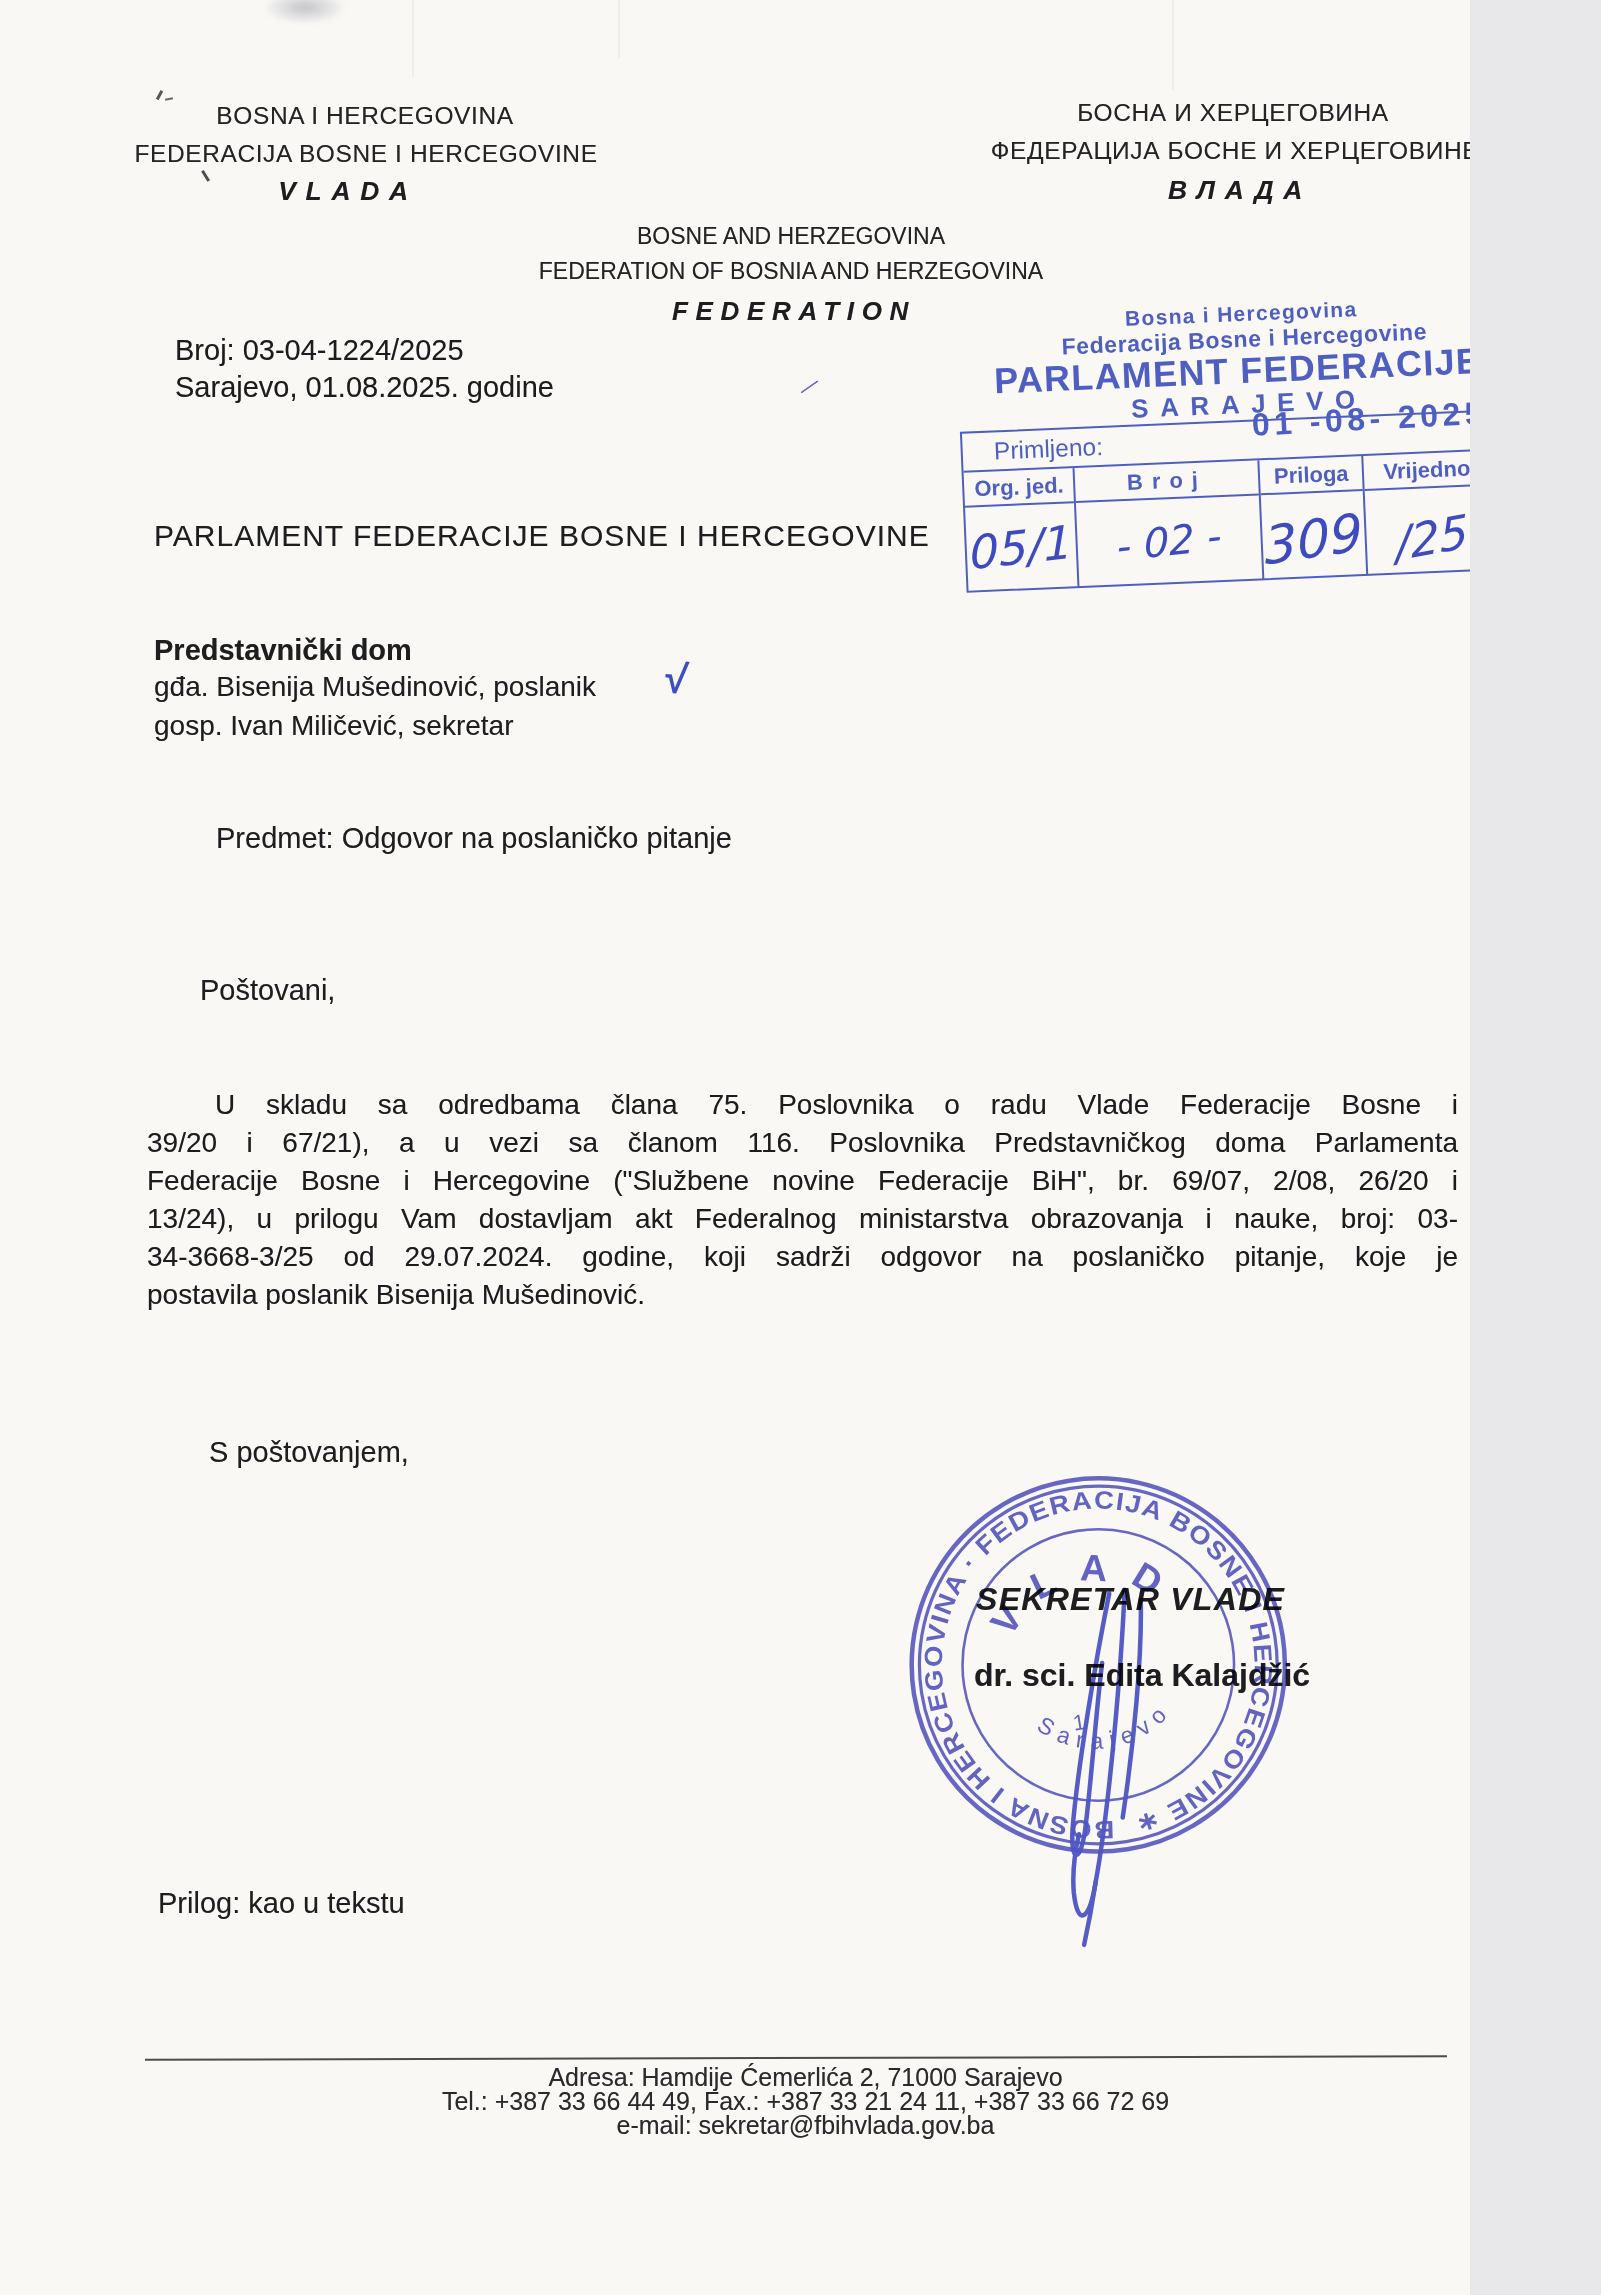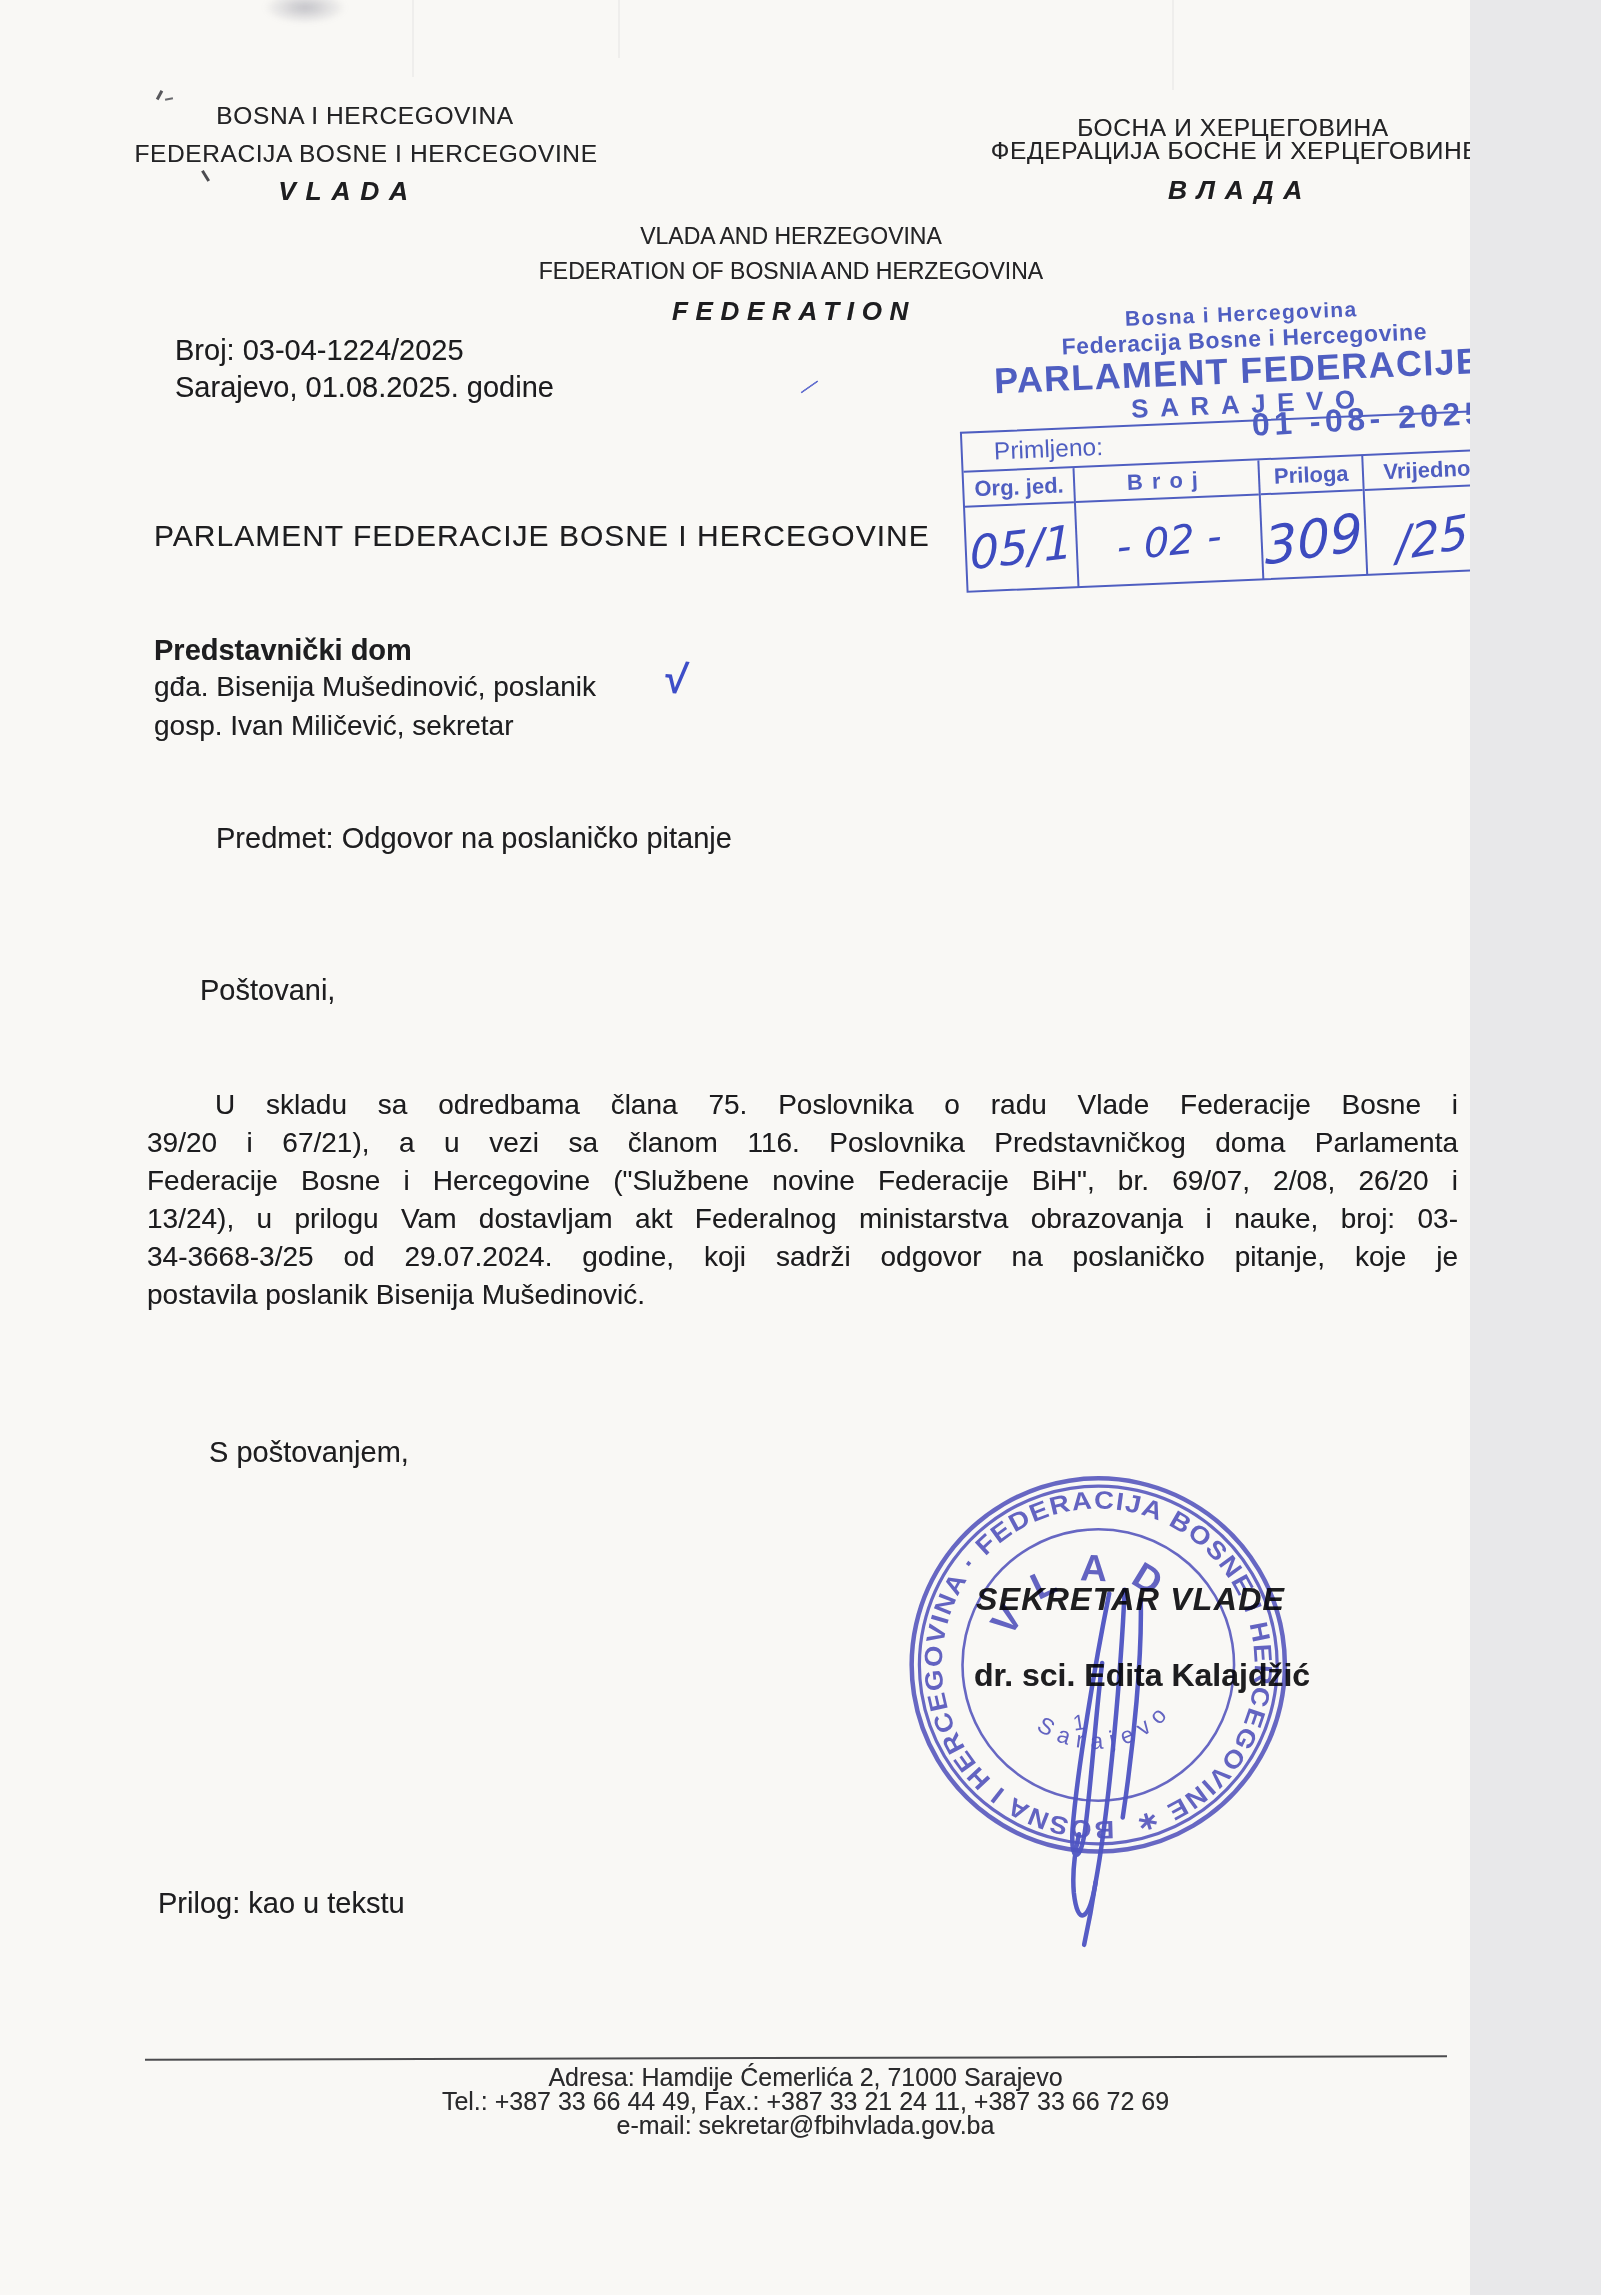--- a/index.html
+++ b/index.html
@@ -85,25 +85,25 @@
   <div class="streak" style="left:618px;height:58px;"></div>
   <div class="streak" style="left:1172px;height:90px;"></div>
   <div class="speck1"></div>
   <div class="speck2"></div>
   <div class="speck3"></div>
 
   <div class="abs ctr lh print" style="left:365px;top:102px;">BOSNA I HERCEGOVINA</div>
   <div class="abs ctr lh print" style="left:366px;top:140px;">FEDERACIJA BOSNE I HERCEGOVINE</div>
   <div class="abs ctr lh-b3 print" style="left:348px;top:176px;">VLADA</div>
 
-  <div class="abs ctr lh print" style="left:1233px;top:114px;">БОСНА И ХЕРЦЕГОВИНА</div>
+  <div class="abs ctr lh print" style="left:1233px;top:99px;">БОСНА И ХЕРЦЕГОВИНА</div>
   <div class="abs ctr lh print" style="left:1235px;top:137px;">ФЕДЕРАЦИЈА БОСНЕ И ХЕРЦЕГОВИНЕ</div>
   <div class="abs ctr lh-b3 print" style="left:1240px;top:175px;">ВЛАДА</div>
 
-  <div class="abs ctr lh-c print" style="left:791px;top:223px;">VLADA AND HERZEGOVINA</div>
+  <div class="abs ctr lh-c print" style="left:791px;top:223px;">BOSNE AND HERZEGOVINA</div>
   <div class="abs ctr lh-c print" style="left:791px;top:258px;">FEDERATION OF BOSNIA AND HERZEGOVINA</div>
   <div class="abs ctr lh-gov print" style="left:794px;top:296px;">FEDERATION</div>
 
   <div class="abs ref print" style="left:175px;top:334px;">Broj: 03-04-1224/2025</div>
   <div class="abs ref print" style="left:175px;top:371px;">Sarajevo, 01.08.2025. godine</div>
   <div class="pendash"></div>
 
   <div id="rstamp">
     <div class="rs-line rs-l1" style="left:287px;top:3.9px;">Bosna i Hercegovina</div>
     <div class="rs-line rs-l2" style="left:289px;top:28px;">Federacija Bosne i Hercegovine</div>

